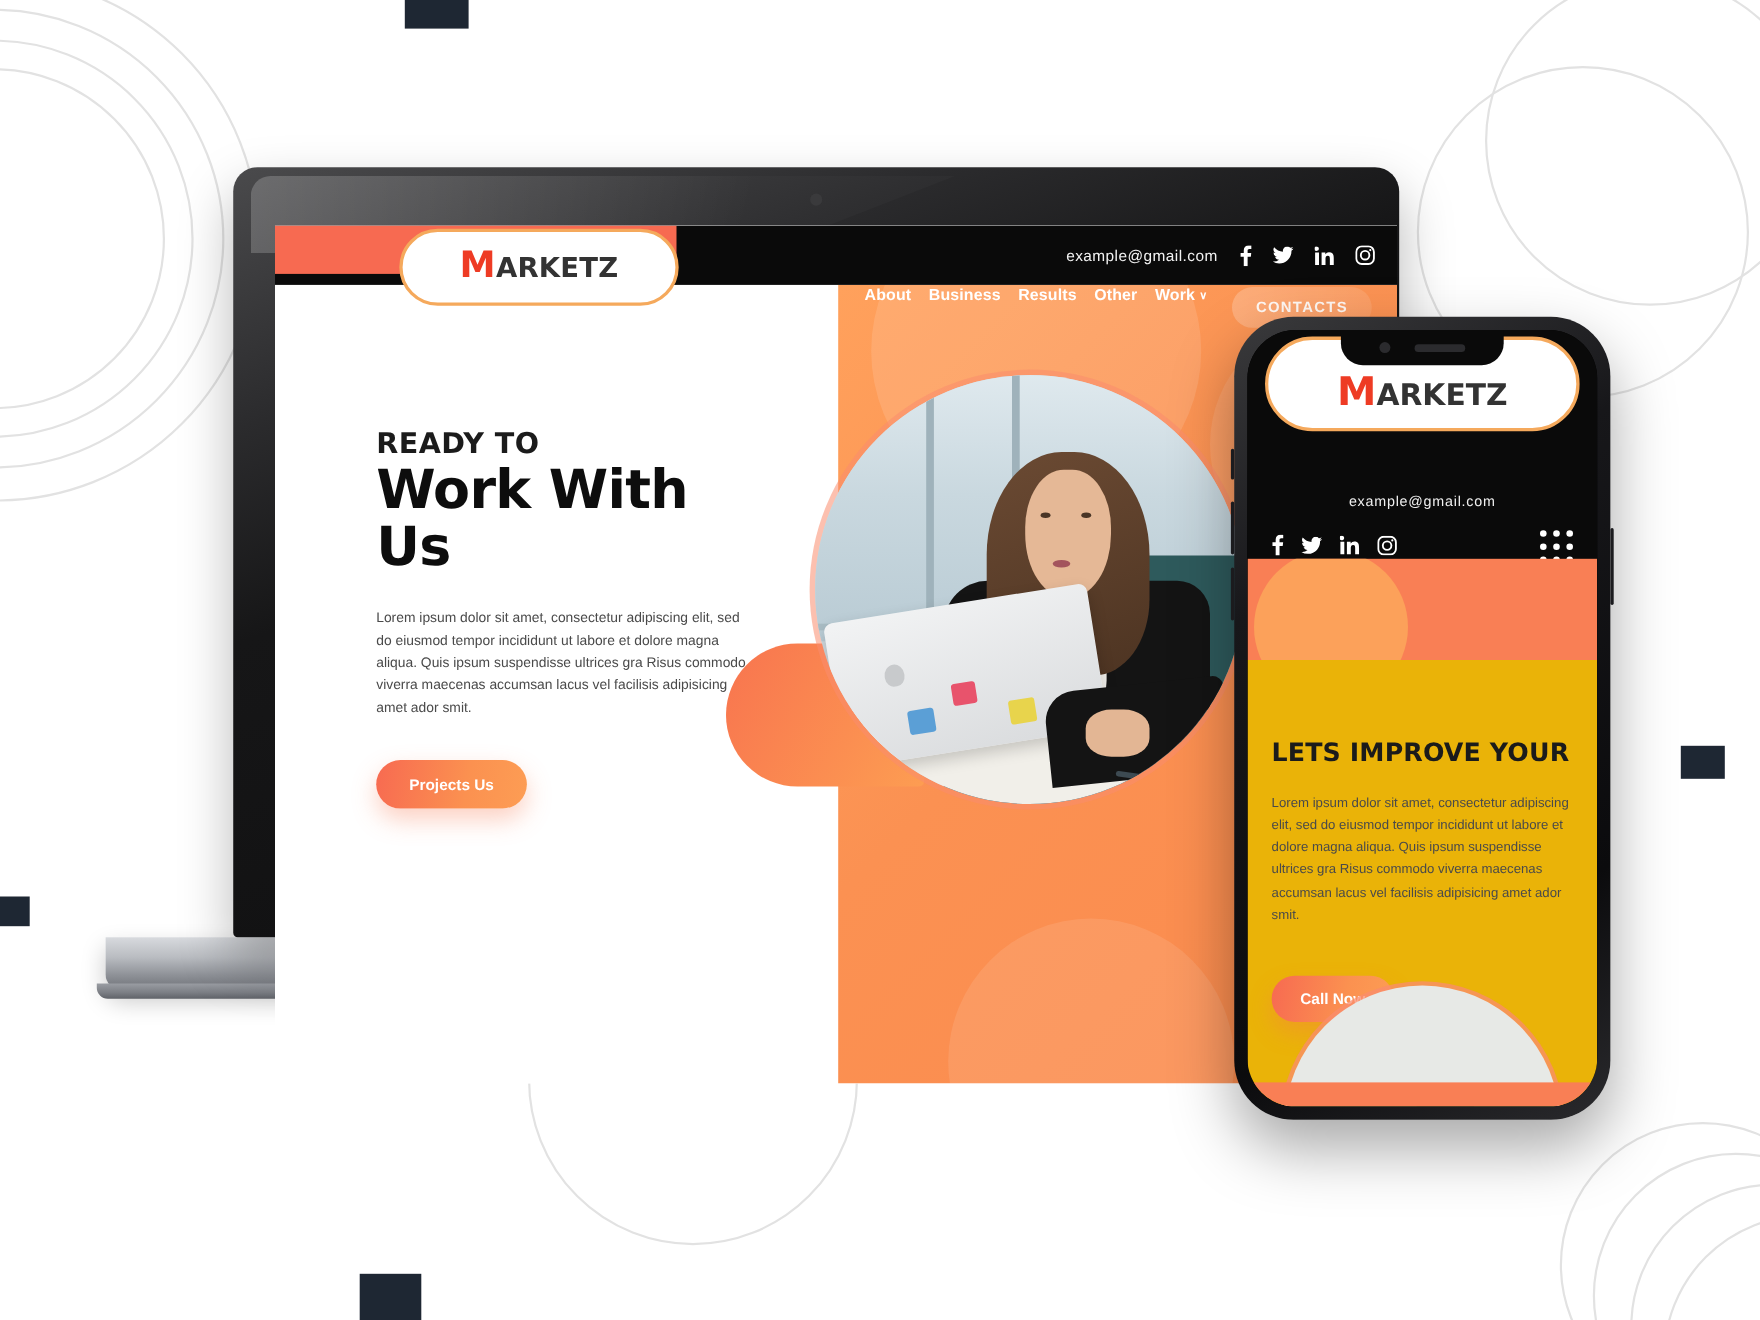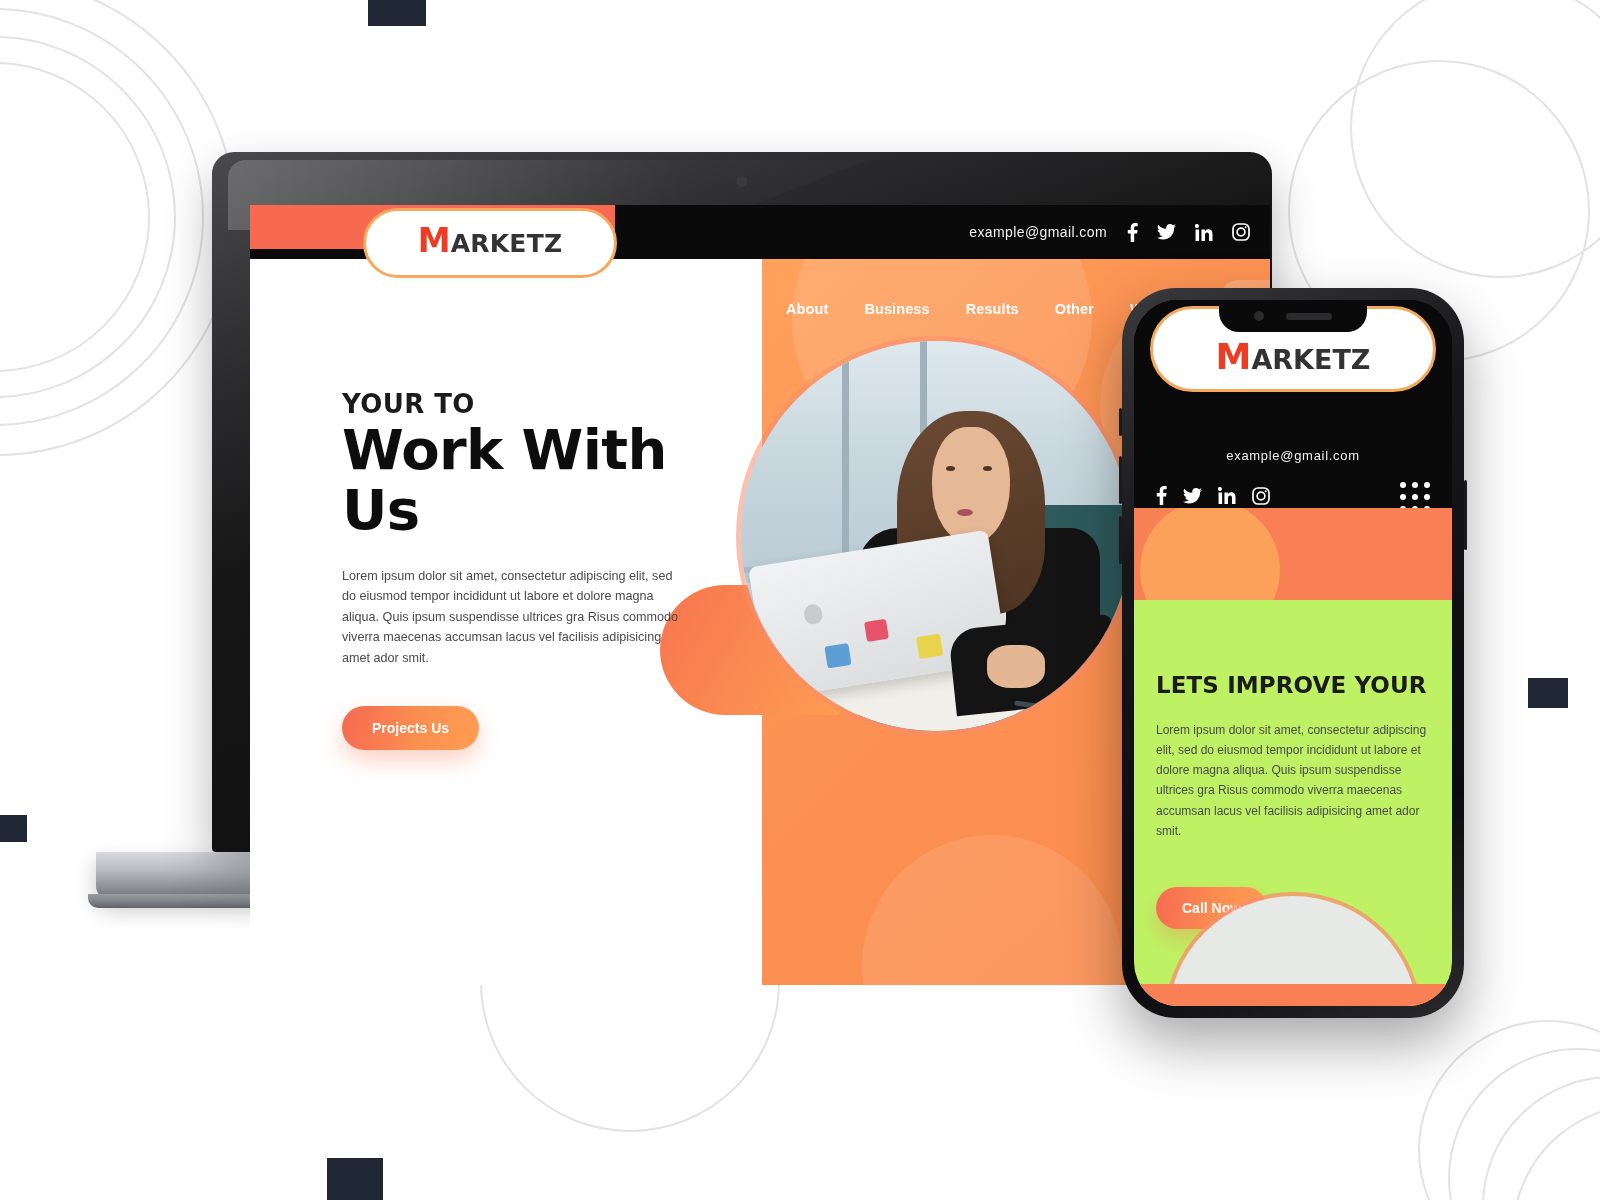--- a/index.html
+++ b/index.html
@@ -216,22 +216,22 @@
     border-radius: 50%;
     background: rgba(255,255,255,.10);
   }
 
   .site-nav {
     position: absolute;
     left: 518px;
     top: 56px;
     height: 56px;
     display: flex;
-    align-items: flex-end;
-    gap: 36px;
+    align-items: flex-start;
+    gap: 16px;
     padding-left: 18px;
     z-index: 5;
   }
   .nav-link {
     color: #ffffff;
     font-size: 14.5px;
     font-weight: 700;
     letter-spacing: .1px;
     white-space: nowrap;
   }
@@ -264,21 +264,21 @@
   .eyebrow {
     font-family: "DejaVu Sans", sans-serif;
     font-size: 26px;
     font-weight: 700;
     letter-spacing: .4px;
     color: #1b1b1b;
     line-height: 1.05;
   }
   .headline {
     font-family: "DejaVu Sans", sans-serif;
-    font-size: 56px;
+    font-size: 49px;
     font-weight: 700;
     letter-spacing: -.6px;
     color: #0d0d0d;
     line-height: 1.06;
     margin-top: 2px;
   }
   .hero-body {
     margin-top: 27px;
     font-size: 12.6px;
     line-height: 1.62;
@@ -502,21 +502,21 @@
     position: absolute;
     left: 6px; top: -8px;
     width: 140px; height: 140px;
     border-radius: 50%;
     background: #fca15a;
   }
 
   .phone-content {
     position: absolute;
     left: 0; top: 300px; right: 0; bottom: 0;
-    background: #bef264;
+    background: #eab308;
     padding: 0 22px;
     overflow: hidden;
   }
   .phone-eyebrow {
     margin-top: 72px;
     font-family: "DejaVu Sans", sans-serif;
     font-size: 23px;
     font-weight: 700;
     color: #1b1b1b;
     letter-spacing: .1px;
@@ -666,21 +666,21 @@
           <div class="site-nav">
             <span class="nav-link">About</span>
             <span class="nav-link">Business</span>
             <span class="nav-link">Results</span>
             <span class="nav-link">Other</span>
             <span class="nav-link"><span>Work</span><span class="nav-caret">∨</span></span>
             <span class="nav-cta">CONTACTS</span>
           </div>
 
           <div class="hero-left">
-            <div class="eyebrow">YOUR TO</div>
+            <div class="eyebrow">READY TO</div>
             <div class="headline">Work With Us</div>
             <p class="hero-body">Lorem ipsum dolor sit amet, consectetur adipiscing elit, sed do eiusmod tempor incididunt ut labore et dolore magna aliqua. Quis ipsum suspendisse ultrices gra Risus commodo viverra maecenas accumsan lacus vel facilisis adipisicing amet ador smit.</p>
             <div class="btn-primary">Projects Us</div>
           </div>
 
           <div class="shape-pill"></div>
 
           <div class="photo-circle">
             <div class="photo-inner">
               <div class="ph-window"></div>

